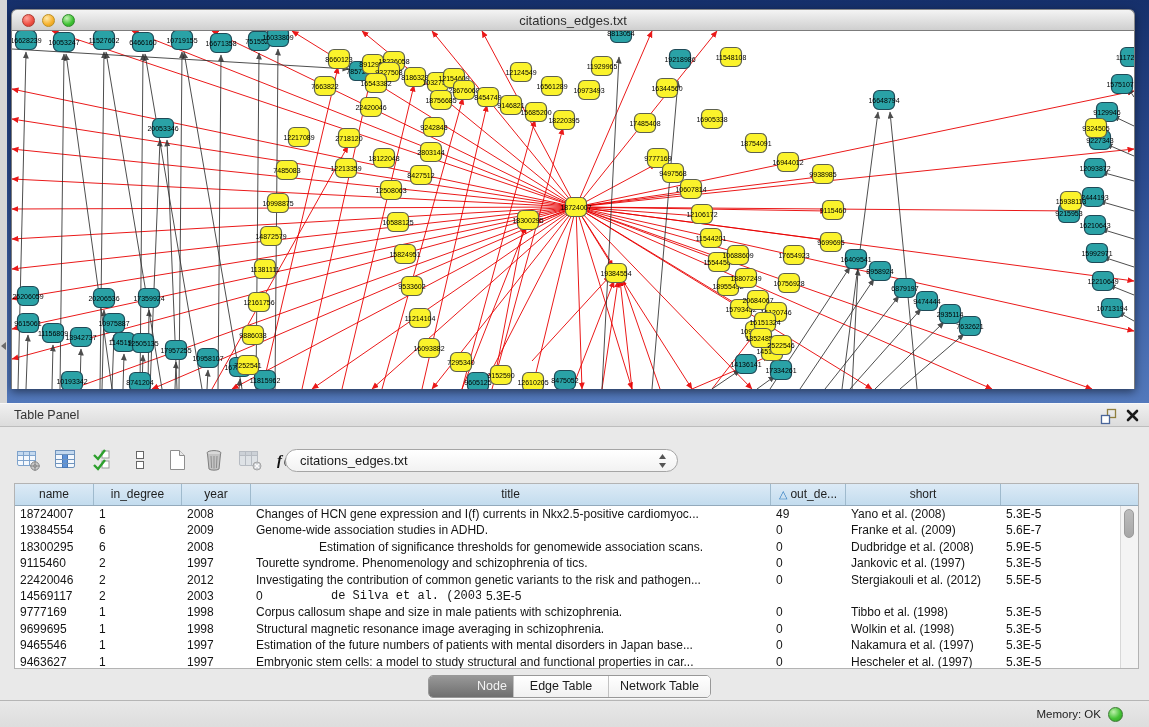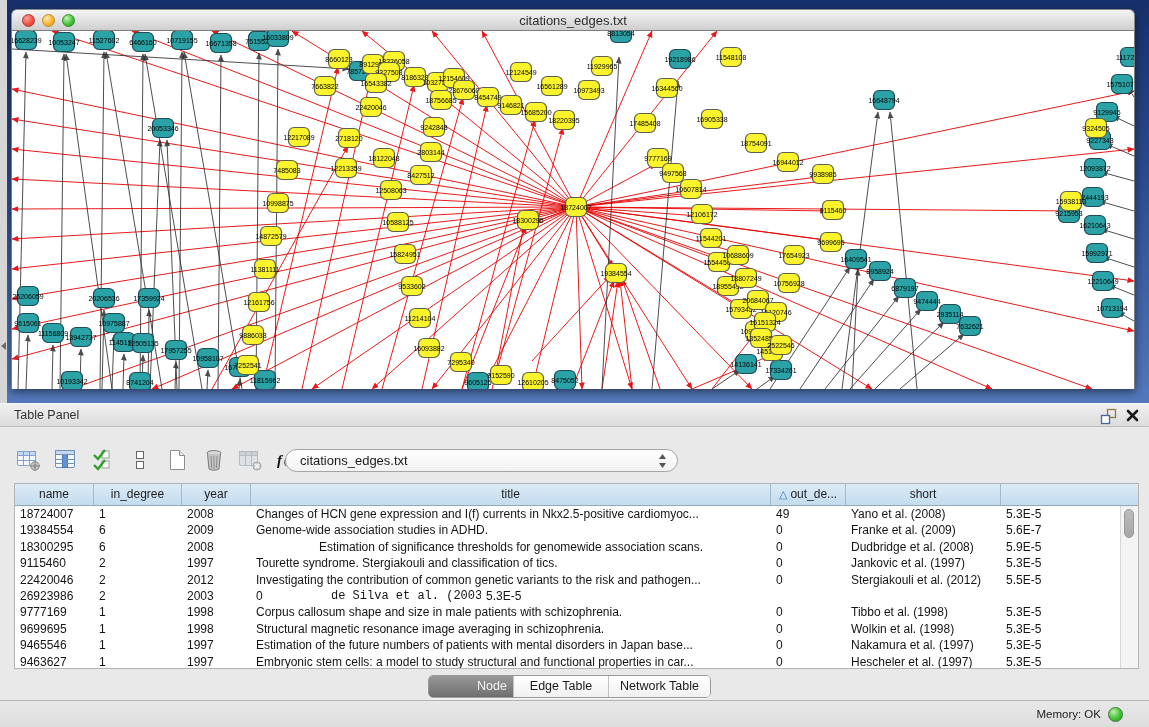--- a/index.html
+++ b/index.html
@@ -857,36 +857,36 @@
           <div class="td" style="width: 69px;">2008</div>
           <div class="td" style="width: 520px; text-align: center;">Estimation of significance thresholds for genomewide association scans.</div>
           <div class="td" style="width: 75px;">0</div>
           <div class="td" style="width: 155px;">Dudbridge et al. (2008)</div>
           <div class="td" style="width: 95px;">5.9E-5</div>
         </div>
         <div class="trow">
           <div class="td" style="width: 79px;">9115460</div>
           <div class="td" style="width: 88px;">2</div>
           <div class="td" style="width: 69px;">1997</div>
-          <div class="td" style="width: 520px;">Tourette syndrome. Stergiakouli and classification of tics.</div>
+          <div class="td" style="width: 520px;">Tourette syndrome. Phenomenology and schizophrenia of tics.</div>
           <div class="td" style="width: 75px;">0</div>
           <div class="td" style="width: 155px;">Jankovic et al. (1997)</div>
           <div class="td" style="width: 95px;">5.3E-5</div>
         </div>
         <div class="trow">
           <div class="td" style="width: 79px;">22420046</div>
           <div class="td" style="width: 88px;">2</div>
           <div class="td" style="width: 69px;">2012</div>
           <div class="td" style="width: 520px;">Investigating the contribution of common genetic variants to the risk and pathogen...</div>
           <div class="td" style="width: 75px;">0</div>
           <div class="td" style="width: 155px;">Stergiakouli et al. (2012)</div>
           <div class="td" style="width: 95px;">5.5E-5</div>
         </div>
         <div class="trow">
-          <div class="td" style="width: 79px;">26923986</div>
+          <div class="td" style="width: 79px;">14569117</div>
           <div class="td" style="width: 88px;">2</div>
           <div class="td" style="width: 69px;">2003</div>
           <div class="td" style="width: 75px;">0</div>
           <div class="td" style="width: 155px; font-family: Liberation Mono, monospace;">de Silva et al. (2003)</div>
           <div class="td" style="width: 95px;">5.3E-5</div>
         </div>
         <div class="trow">
           <div class="td" style="width: 79px;">9777169</div>
           <div class="td" style="width: 88px;">1</div>
           <div class="td" style="width: 69px;">1998</div>

